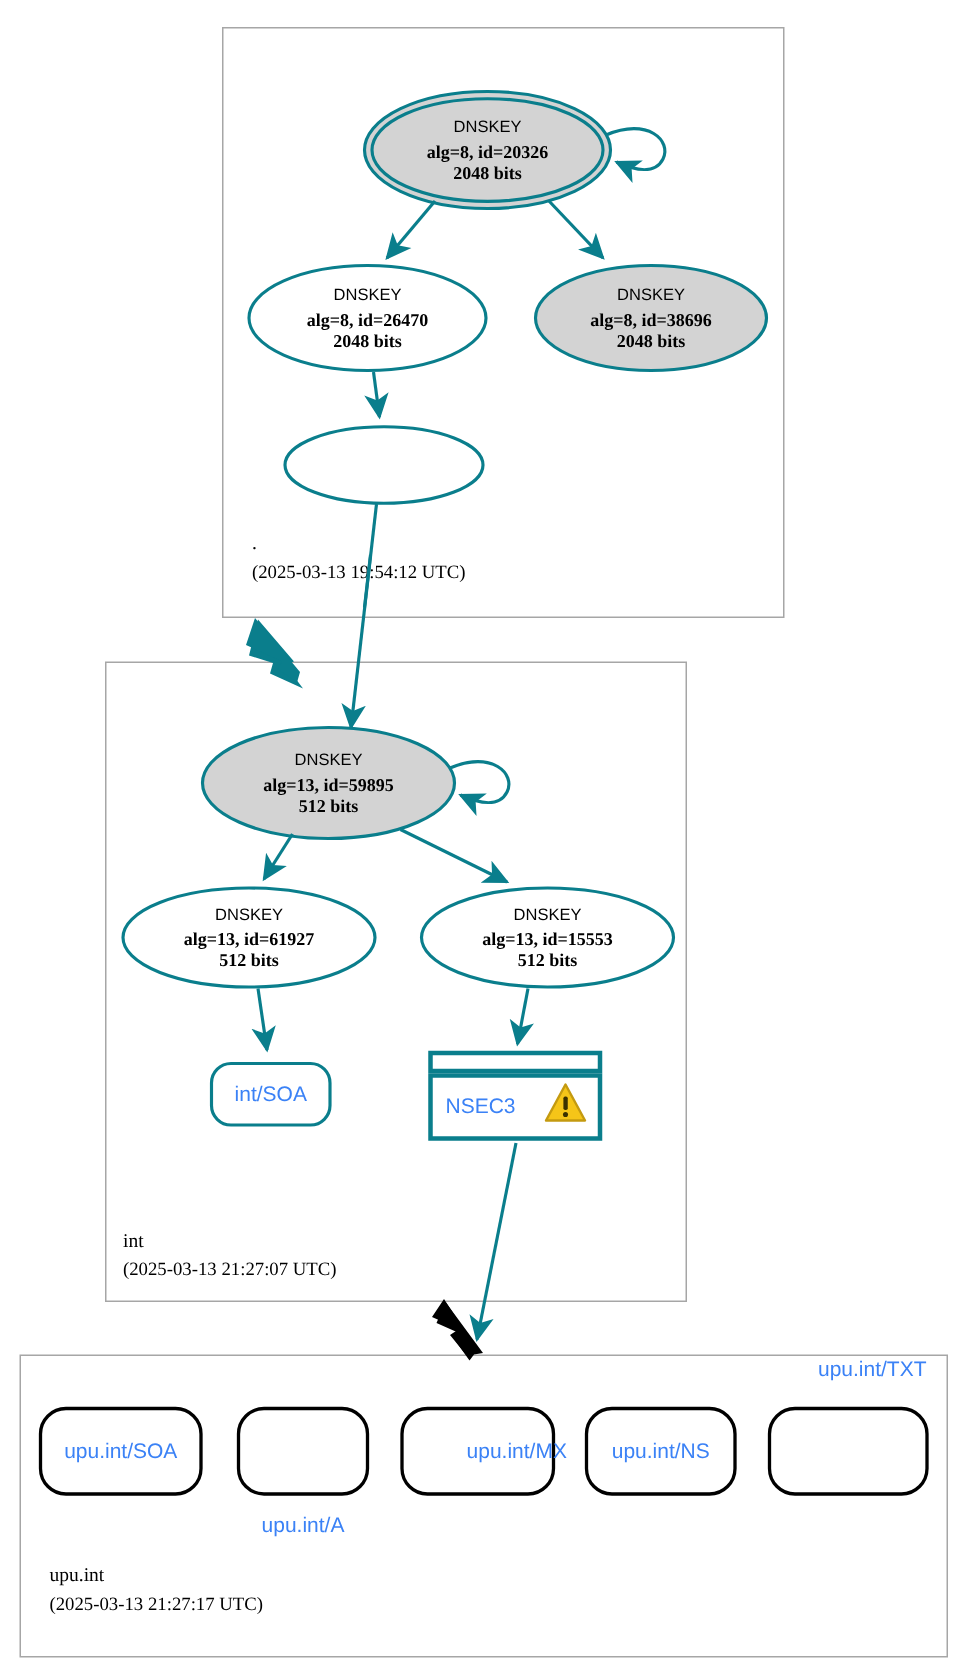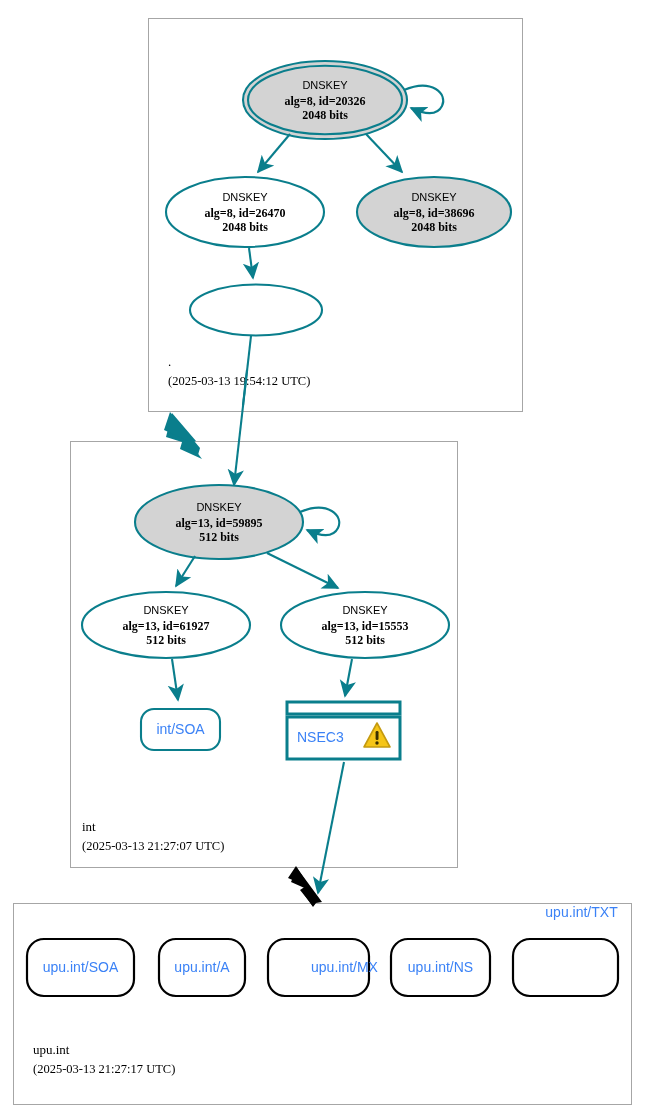--- a/index.html
+++ b/index.html
@@ -184,21 +184,21 @@
     <div class="nl-title">DNSKEY</div>
     <div class="nl-sub">alg=13, id=15553</div>
     <div class="nl-sub">512 bits</div>
   </div>
 
   <div class="rrlabel" style="left:141px;top:721px;width:79px;">int/SOA</div>
 
   <div class="rrlabel" style="left:297px;top:729px;width:60px;text-align:left;">NSEC3</div>
 
   <div class="rrlabel" style="left:27px;top:959px;width:107px;">upu.int/SOA</div>
-  <div class="rrlabel" style="left:159px;top:959px;width:86px;">upu.int/A</div>
+  <div class="rrlabel" style="left:159px;top:1008px;width:86px;">upu.int/A</div>
   <div class="rrlabel" style="left:268px;top:959px;width:101px;margin-left:26px;">upu.int/MX</div>
   <div class="rrlabel" style="left:391px;top:959px;width:99px;">upu.int/NS</div>
   <div class="rrlabel" style="left:513px;top:904px;width:105px;padding-left:16px;">upu.int/TXT</div>
 
   <div class="zone-label" id="root-label">
     <div class="zone-name">.</div>
     <div class="zone-time">(2025-03-13 19:54:12 UTC)</div>
   </div>
   <div class="zone-label" id="int-label">
     <div class="zone-name">int</div>

